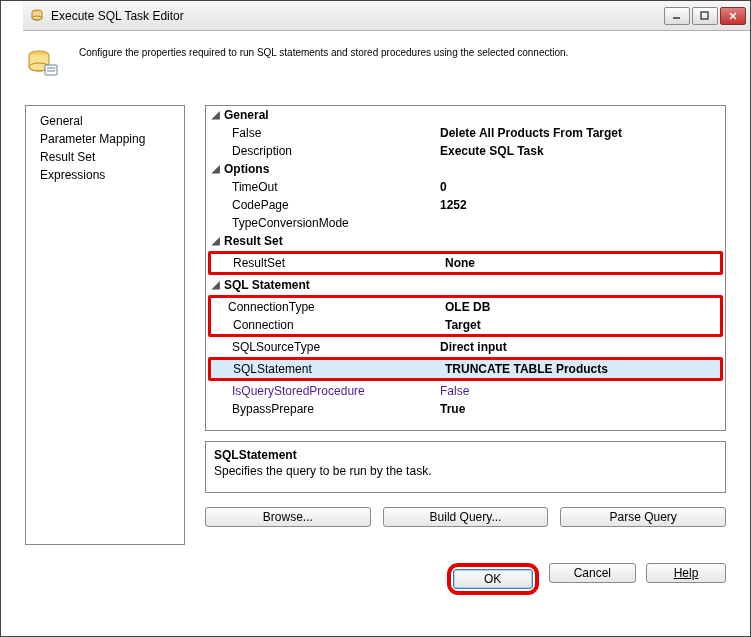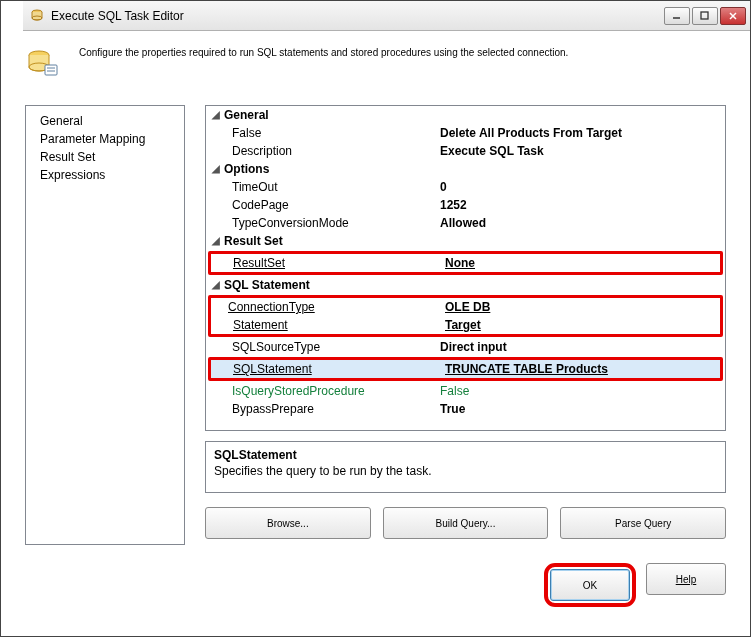--- a/index.html
+++ b/index.html
@@ -106,51 +106,50 @@
 }
 .prop-label {
   width: 230px;
   padding-left: 26px;
 }
 .prop-value {
   flex: 1;
   padding-left: 4px;
 }
 .prop-row.bold .prop-value { font-weight: bold; }
-.prop-row.disabled { color: #15803d; }
+.prop-row.disabled { color: #4c1d95; }
 .prop-row.selected { background: #d9eaf9; }
 .hl {
   border: 3px solid #e60000;
   border-radius: 2px;
-  text-decoration: underline;
 }
 .hl-wrap { margin: 1px 2px; }
 
 .desc-panel {
   border: 1px solid #828790;
   background: #fff;
   padding: 6px 8px;
   height: 52px;
 }
 .desc-panel .t { font-weight: bold; font-size: 12px; margin-bottom: 2px; }
 .desc-panel .d { font-size: 12px; }
 
 .mid-buttons {
   display: flex;
   gap: 12px;
   margin-top: 4px;
 }
 .mid-buttons .btn { flex: 1; }
 
 .btn {
-  height: 32px;
+  height: 20px;
   border: 1px solid #8a8a8a;
   border-radius: 3px;
   background: linear-gradient(to bottom, #fdfdfd, #e6e6e6);
-  font-size: 10px;
+  font-size: 12px;
   cursor: pointer;
   padding: 0 24px;
   display: inline-flex;
   align-items: center;
   justify-content: center;
   min-width: 80px;
 }
 .btn.default {
   border: 1px solid #3c7fb1;
   box-shadow: inset 0 0 0 1px #a6d1ef;
@@ -246,21 +245,20 @@
       <div class="prop-row bold">
           <div class="prop-label">TimeOut</div>
           <div class="prop-value">0</div>
         </div>
       <div class="prop-row bold">
           <div class="prop-label">CodePage</div>
           <div class="prop-value">1252</div>
         </div>
       <div class="prop-row bold">
           <div class="prop-label">TypeConversionMode</div>
-          <div class="prop-value">Allowed</div>
         </div>
 
       <div class="prop-row prop-cat">
           <span class="toggle">◢</span>
           <span>Result Set</span>
         </div>
       <div class="hl hl-wrap">
         <div class="prop-row bold">
             <div class="prop-label" style="padding-left:22px">ResultSet</div>
             <div class="prop-value">None</div>
@@ -270,21 +268,21 @@
       <div class="prop-row prop-cat">
           <span class="toggle">◢</span>
           <span>SQL Statement</span>
         </div>
       <div class="hl hl-wrap">
         <div class="prop-row bold">
             <div class="prop-label" style="padding-left:17px">ConnectionType</div>
             <div class="prop-value">OLE DB</div>
           </div>
         <div class="prop-row bold">
-            <div class="prop-label" style="padding-left:22px">Statement</div>
+            <div class="prop-label" style="padding-left:22px">Connection</div>
             <div class="prop-value">Target</div>
           </div>
       </div>
       <div class="prop-row bold">
           <div class="prop-label">SQLSourceType</div>
           <div class="prop-value">Direct input</div>
         </div>
       <div class="hl hl-wrap">
         <div class="prop-row bold selected">
             <div class="prop-label" style="padding-left:22px">SQLStatement</div>
@@ -311,16 +309,17 @@
       <button class="btn">Build Query...</button>
       <button class="btn">Parse Query</button>
     </div>
   </div>
 </div>
 
 <div class="footer">
   <span class="ok-hl">
     <button class="btn default">OK</button>
   </span>
+  <button class="btn">Cancel</button>
   <button class="btn">
       <span style="text-decoration:underline">Help</span>
     </button>
 </div>
 
 </body></html>

